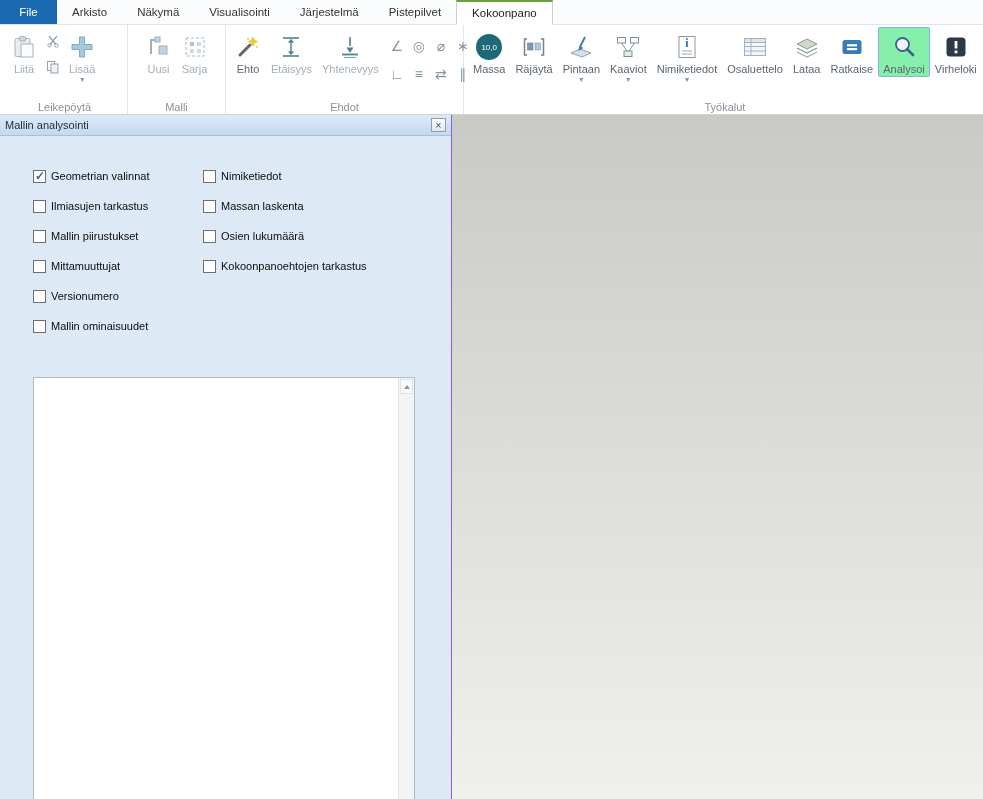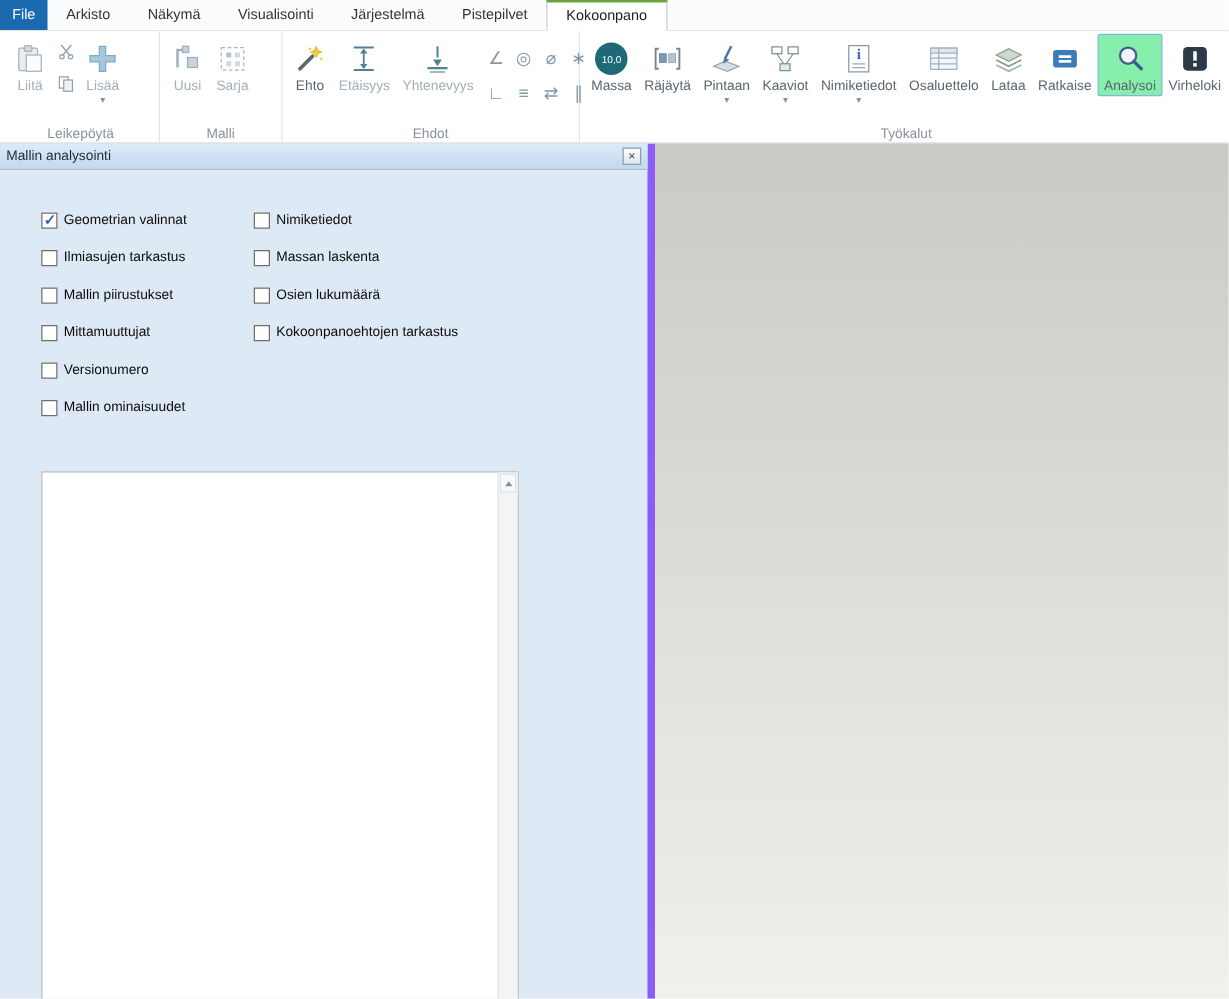--- a/index.html
+++ b/index.html
@@ -3,21 +3,21 @@
 <meta charset="utf-8">
 <style>
   * { margin:0; padding:0; box-sizing:border-box; }
   html,body { width:983px; height:799px; overflow:hidden; }
   body { font-family:"Liberation Sans", sans-serif; background:#fff; }
   .app { display:flex; flex-direction:column; width:983px; height:799px; overflow:hidden; }
 
   
   .tabbar { display:flex; align-items:stretch; height:25px; background:#fbfcfd; border-bottom:1px solid #e2e5e8; flex:0 0 auto; }
   .tab { display:flex; align-items:center; padding:0 15px; font-size:11.5px; color:#333; cursor:default; white-space:nowrap; }
-  .tab.file { background:#1b6ab0; color:#fff; width:38px; justify-content:center; padding:0; }
+  .tab.file { background:#1b6ab0; color:#fff; width:57px; justify-content:center; padding:0; }
   .tab.active { background:#fff; border:1px solid #c9cdd1; border-top:2px solid #67a33c; border-bottom:1px solid #fff; margin-bottom:-1px; color:#222; }
 
   
   .ribbon { display:flex; height:90px; background:#fff; border-bottom:1px solid #ccd4da; padding-left:2px; flex:0 0 auto; }
   .rgroup { position:relative; display:flex; flex-direction:column; border-right:1px solid #e3e6e9; padding:2px 4px 15px 4px; }
   .rgroup-content { display:flex; flex:1; align-items:flex-start; }
   .rgroup-label { position:absolute; bottom:1px; left:0; right:0; text-align:center; font-size:11px; color:#8a9199; }
   .rb { display:flex; flex-direction:column; align-items:center; padding:3px 4px 0; border:1px solid transparent; border-radius:2px; }
   .rb .icon { height:32px; display:flex; align-items:center; justify-content:center; }
   .rb .lbl { font-size:11px; color:#5c6670; white-space:nowrap; line-height:13px; }
@@ -25,21 +25,21 @@
   .rb .dd { height:9px; line-height:7px; font-size:8px; color:#8a949c; }
   .rb.highlight { background:#86efac; border-color:#84b4e0; }
   .smallcol { display:flex; flex-direction:column; gap:8px; padding-top:7px; margin:0 1px; }
   .smallbtn { width:20px; height:18px; display:flex; align-items:center; justify-content:center; }
   .congrid { display:grid; grid-template-columns:repeat(4, 22px); grid-auto-rows:28px; padding-top:5px; margin-left:2px; }
   .conicon { display:flex; align-items:center; justify-content:center; font-size:14px; color:#8296a5; }
   .mass-badge { width:26px; height:26px; border-radius:50%; background:#1d6a76; color:#fff; font-size:8px; display:flex; align-items:center; justify-content:center; }
 
   
   .content { flex:1; display:flex; min-height:0; }
-  .left-panel { width:524px; display:flex; flex-direction:column; border-right:6px solid #8b5cf6; background:#dde9f4; flex:0 0 auto; }
+  .left-panel { width:452px; display:flex; flex-direction:column; border-right:1px solid #8b5cf6; background:#dde9f4; flex:0 0 auto; }
   .panel-header { height:21px; background:linear-gradient(#ddebf8,#c3d9ee); border-bottom:1px solid #abc0d3; display:flex; align-items:center; padding:0 5px; font-size:11px; color:#1e2a36; flex:0 0 auto; }
   .panel-title { flex:1; }
   .close-btn { width:15px; height:14px; border:1px solid #8aa0b4; background:linear-gradient(#fdfdfd,#dfe7ee); display:flex; align-items:center; justify-content:center; font-size:10px; color:#444; cursor:default; }
   .panel-body { position:relative; flex:1; }
   .cb-col { position:absolute; top:25px; }
   .cb-col.left { left:33px; }
   .cb-col.right { left:203px; }
   .cb-row { display:flex; align-items:center; height:30px; font-size:11px; color:#0c0c0c; cursor:default; }
   .checkbox { width:13px; height:13px; background:#fff; border:1px solid #6e6e6e; margin-right:5px; position:relative; flex:0 0 auto; }
   .checkbox.checked::after { content:"✓"; position:absolute; left:1px; top:-2px; font-size:12px; font-weight:bold; color:#2b5fb0; }
@@ -102,21 +102,21 @@
                 <path d="M10.5 3 h5 v7.5 H23 v5 h-7.5 V23 h-5 v-7.5 H3 v-5 h7.5 z" fill="#a6c8dc" stroke="#7fa9c4"></path>
               </svg>
           </span>
           <span class="lbl">Lisää</span>
           <span class="dd">▾</span>
         </div>
       </div>
       <div class="rgroup-label">Leikepöytä</div>
     </div>
 
-    <div class="rgroup" style="min-width:98px;">
+    <div class="rgroup" style="min-width:98px;align-items:center;">
       <div class="rgroup-content">
         <div class="rb disabled">
           <span class="icon">
             <svg width="26" height="26">
                 <path d="M5 20 V6 h6" fill="none" stroke="#9db0be" stroke-width="2"></path>
                 <rect x="13" y="12" width="8" height="8" fill="#c6d3dd" stroke="#9db0be"></rect>
                 <rect x="9" y="3" width="5" height="5" fill="#c6d3dd" stroke="#9db0be"></rect>
               </svg>
           </span>
           <span class="lbl">Uusi</span>

